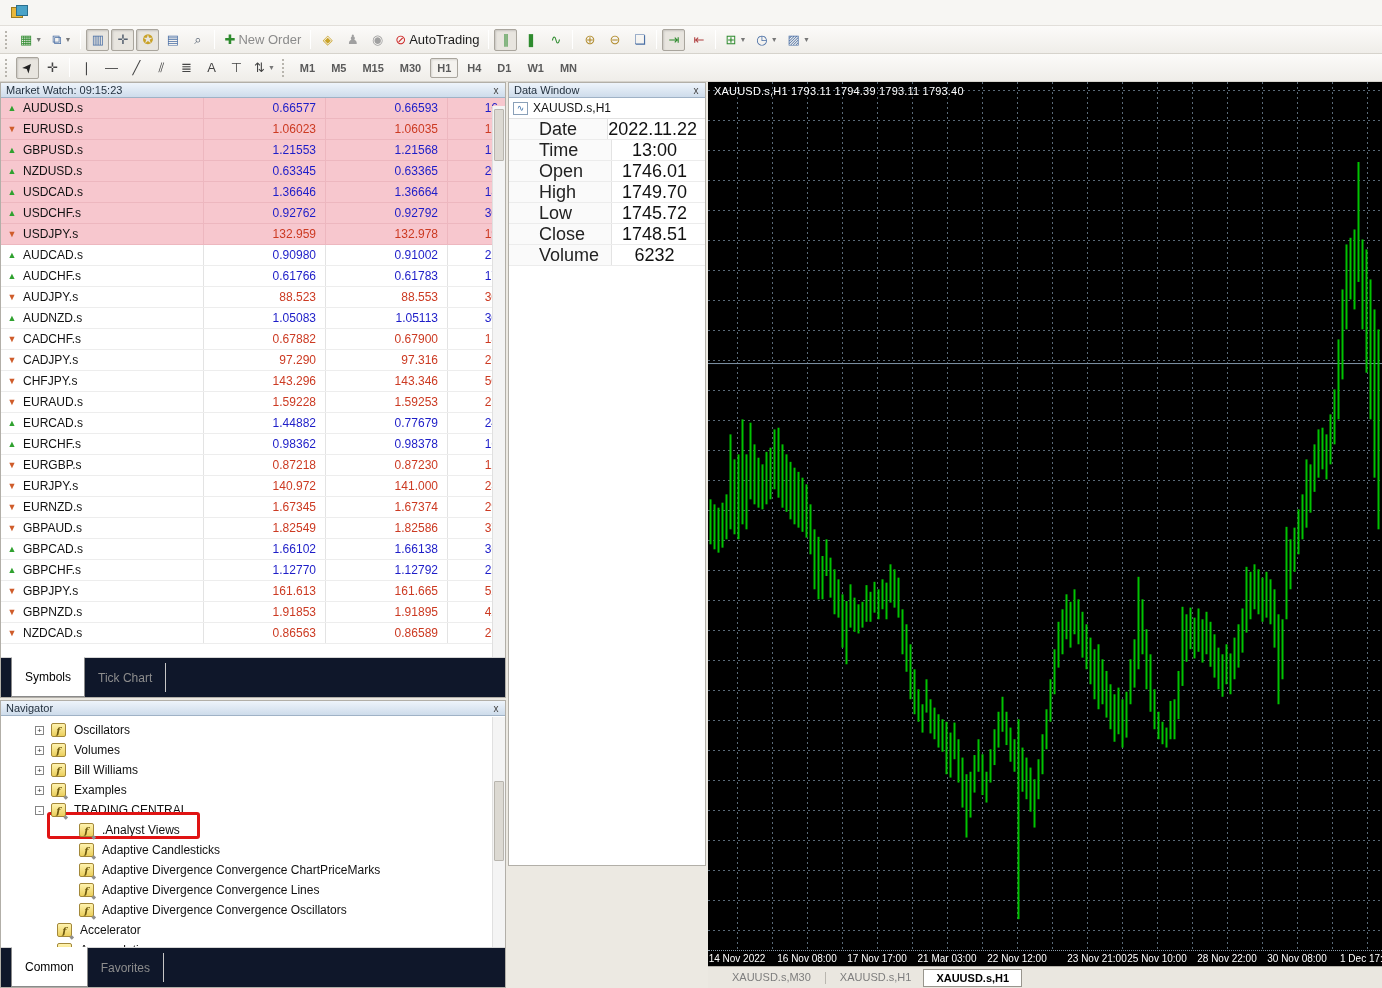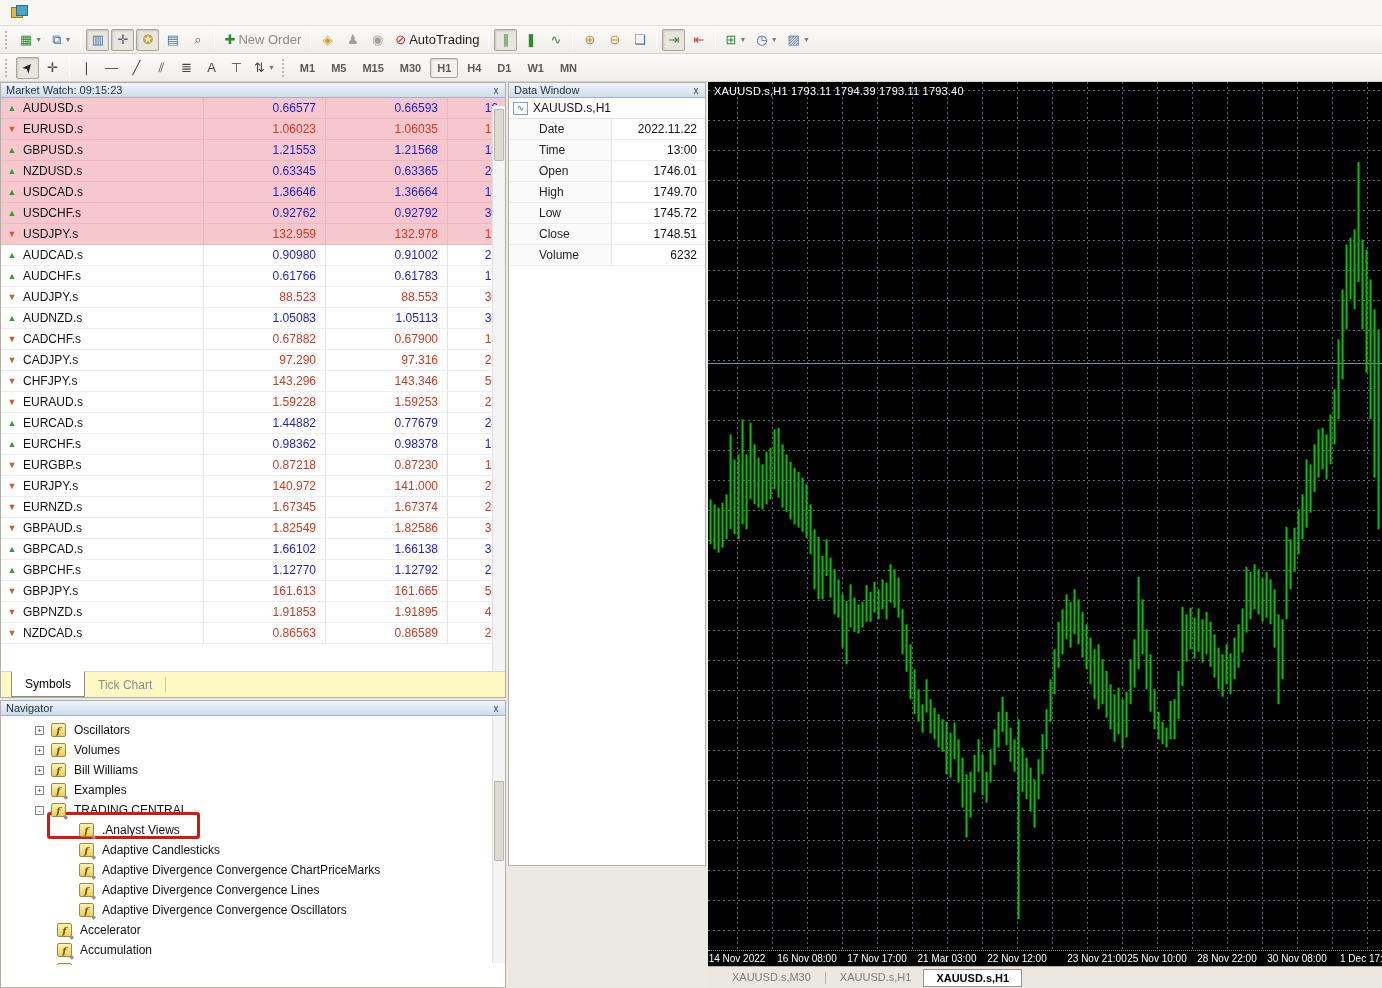--- a/index.html
+++ b/index.html
@@ -43,32 +43,32 @@
   .pink .c-num{border-right-color:#edb7bf}
   .c-spr{width:57px;text-align:right;padding-right:7px;font-size:12px;line-height:21px}
   .up-val{color:#1d1dc8}.dn-val{color:#cc3a22}
   .arr{font-size:9px;width:10px;text-align:center}
   .arr.up{color:#2fa12f}.arr.dn{color:#cf5c2a}
   .hdr-sym{flex:1;padding-left:8px}.hdr-num{width:122px;text-align:right;padding-right:9px}.hdr-spr{width:70px;text-align:right;padding-right:8px}
 
   .vscroll{position:absolute;top:0;right:0;width:13px;bottom:0;background:#f4f4f4;border-left:1px solid #e0e0e0}
   .vthumb{position:absolute;left:1px;width:10px;background:#dcd9d2;border:1px solid #b8b5ae;border-radius:1px}
 
-  .btabs{position:absolute;left:0;right:0;bottom:0;height:26px;background:#fef9c3;border-top:1px solid #d6d6d6;display:flex;align-items:stretch;padding-left:10px;font-size:12px}
+  .btabs{position:absolute;left:0;right:0;bottom:0;height:40px;background:#0f172a;border-top:1px solid #d6d6d6;display:flex;align-items:stretch;padding-left:10px;font-size:12px}
   .btab{padding:0 13px;display:flex;align-items:center;color:#8d8d8d}
   .btab.active{color:#000;border:1px solid #8a8a8a;border-top:1px solid #fff;margin-top:-1px;background:#fff}
   .btab-sep{width:1px;background:#c6c6c6;margin:5px 0}
 
   
   #data-window{left:508px;top:0;width:198px;height:784px}
   .dw-inst{height:21px;display:flex;align-items:center;gap:5px;border-bottom:1px solid #e2e2e2;padding-left:4px;font-size:12px;color:#111}
   .dw-icon{width:15px;height:13px;border:1px solid #8aa0b8;background:#fff;color:#3a6ea8;font-size:9px;line-height:11px;text-align:center}
-  .dw-row{display:flex;height:21px;border-bottom:1px solid #ececec;font-size:12px;align-items:center}
+  .dw-row{display:flex;height:21px;border-bottom:1px solid #ececec;font-size:18px;align-items:center}
   .dw-lab{width:103px;padding-left:30px;color:#222;align-self:stretch;line-height:21px;border-right:1px solid #e3e3e3;background:#fafafa}
-  .dw-val{flex:1;text-align:right;padding-right:8px;color:#111}
+  .dw-val{flex:1;text-align:center;padding-right:8px;color:#111}
 
   
   #navigator{left:0;top:618px;width:506px;height:288px}
   .tree{position:relative;height:249px;overflow:hidden;padding-top:4px}
   .trow{height:20px;display:flex;align-items:center;font-size:12px;color:#101010}
   .exp{width:9px;height:9px;border:1px solid #848484;background:#fff;font-size:8px;line-height:7px;text-align:center;color:#333;margin-right:7px;flex:none}
   .ficon{width:15px;height:14px;background:linear-gradient(#fff3af,#ebcf5c);border:1px solid #a3883a;border-radius:2px;color:#6f5a10;font-family:"DejaVu Serif",serif;font-style:italic;font-weight:bold;font-size:10px;display:flex;align-items:center;justify-content:center;margin-right:8px;position:relative;flex:none}
   .ficon.custom::after{content:"◆";position:absolute;right:-3px;bottom:-4px;font-size:6px;color:#8f8f8f}
   .hl-box{position:absolute;left:46px;top:96px;width:153px;height:27px;border:3px solid #e01313;border-radius:3px;pointer-events:none}
 
@@ -580,20 +580,25 @@
           <span>Accumulation</span>
         </div>
         <div class="trow" style="padding-left: 56px;">
           <span class="ficon custom">f</span>
           <span></span>
         </div>
       </div>
     <div class="vscroll" style="top:16px;bottom:24px">
       <div class="vthumb" style="top:64px;height:80px"></div>
     </div>
+    <div class="btabs" id="nav-tabs">
+        <div class="btab active">Common</div>
+        <div class="btab">Favorites</div>
+        <div class="btab-sep"></div>
+      </div>
   </div>
 
   <div id="chart">
     <svg id="chart-svg" width="674" height="868">
         <rect width="674" height="868" fill="#000000"></rect>
         <line x1="29.5" y1="0" x2="29.5" y2="868" stroke="#5a6a78" stroke-width="1" stroke-dasharray="2,3"></line>
         <line x1="64.5" y1="0" x2="64.5" y2="868" stroke="#5a6a78" stroke-width="1" stroke-dasharray="2,3"></line>
         <line x1="99.5" y1="0" x2="99.5" y2="868" stroke="#5a6a78" stroke-width="1" stroke-dasharray="2,3"></line>
         <line x1="134.5" y1="0" x2="134.5" y2="868" stroke="#5a6a78" stroke-width="1" stroke-dasharray="2,3"></line>
         <line x1="169.5" y1="0" x2="169.5" y2="868" stroke="#5a6a78" stroke-width="1" stroke-dasharray="2,3"></line>

